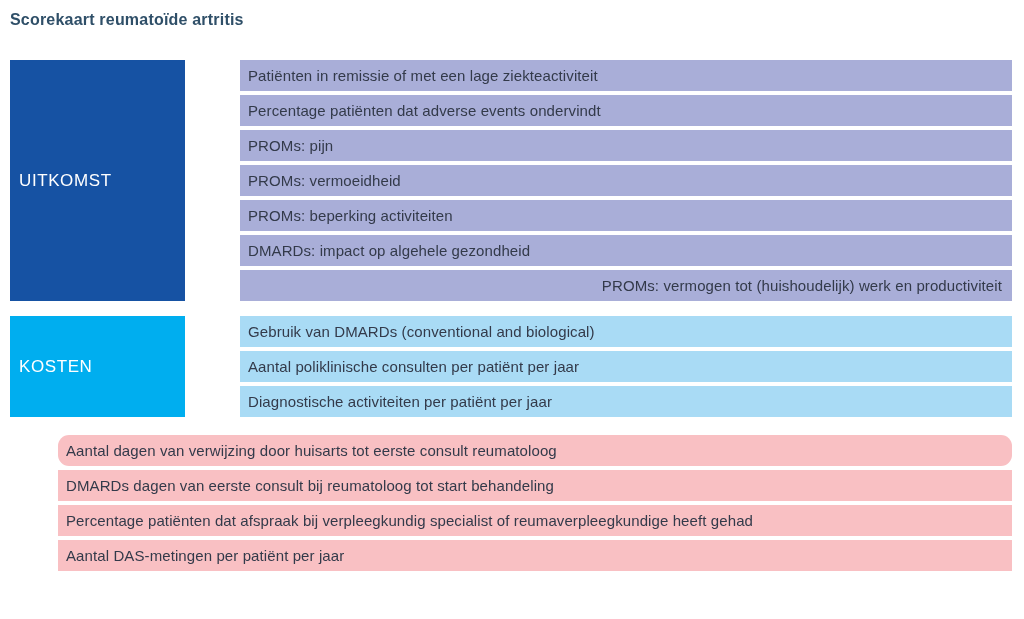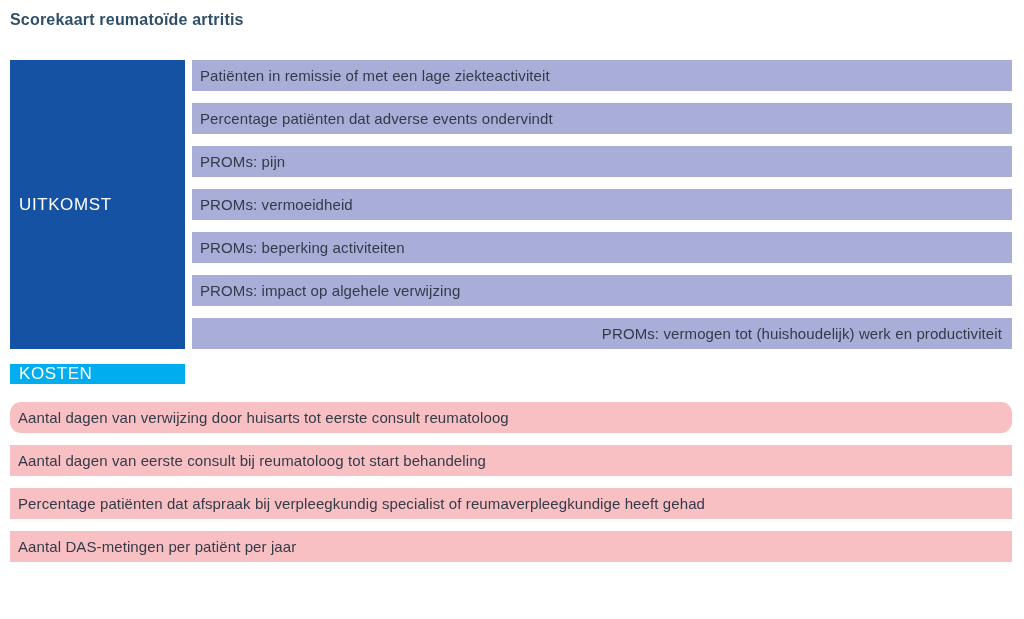--- a/index.html
+++ b/index.html
@@ -42,21 +42,22 @@
     font-size: 17px;
     font-weight: 500;
     letter-spacing: 0.6px;
     padding-left: 9px;
   }
   .sec-proces .block-label { padding-left: 17px; }
   .rows {
     flex: 1;
     display: flex;
     flex-direction: column;
-    gap: 12px;
+    gap: 4px;
+    margin-left: 48px;
   }
   .row {
     height: 31px;
     box-sizing: border-box;
     display: flex;
     align-items: center;
     padding: 0 10px 0 8px;
   }
   .row-text {
     font-size: 15px;
@@ -92,43 +93,56 @@
 
   <div class="row" style="background: rgb(169, 174, 216);">
     <span class="row-text">PROMs: vermoeidheid</span>
   </div>
 
   <div class="row" style="background: rgb(169, 174, 216);">
     <span class="row-text">PROMs: beperking activiteiten</span>
   </div>
 
   <div class="row" style="background: rgb(169, 174, 216);">
-    <span class="row-text">PROMs: impact op algehele verwijzing</span>
+    <span class="row-text">DMARDs: impact op algehele gezondheid</span>
   </div>
 
   <div class="row" style="background: rgb(169, 174, 216); justify-content: flex-end;">
     <span class="row-text">PROMs: vermogen tot (huishoudelijk) werk en productiviteit</span>
   </div>
 </div>
   </section>
 
   <section class="section sec-kosten gap-b">
     <div class="block" style="background: rgb(0, 174, 239);">
       <span class="block-label">KOSTEN</span>
     </div>
+    <div class="rows">
+  <div class="row" style="background: rgb(169, 219, 245);">
+    <span class="row-text">Gebruik van DMARDs (conventional and biological)</span>
+  </div>
+
+  <div class="row" style="background: rgb(169, 219, 245);">
+    <span class="row-text">Aantal poliklinische consulten per patiënt per jaar</span>
+  </div>
+
+  <div class="row" style="background: rgb(169, 219, 245);">
+    <span class="row-text">Diagnostische activiteiten per patiënt per jaar</span>
+  </div>
+</div>
   </section>
 
   <section class="section sec-proces">
     <div class="rows">
   <div class="row" style="background: rgb(249, 192, 195); border-radius: 11px;">
     <span class="row-text">Aantal dagen van verwijzing door huisarts tot eerste consult reumatoloog</span>
   </div>
 
   <div class="row" style="background: rgb(249, 192, 195);">
-    <span class="row-text">Aantal dagen van eerste consult bij reumatoloog tot start behandeling</span>
+    <span class="row-text">DMARDs dagen van eerste consult bij reumatoloog tot start behandeling</span>
   </div>
 
   <div class="row" style="background: rgb(249, 192, 195);">
     <span class="row-text">Percentage patiënten dat afspraak bij verpleegkundig specialist of reumaverpleegkundige heeft gehad</span>
   </div>
 
   <div class="row" style="background: rgb(249, 192, 195);">
     <span class="row-text">Aantal DAS-metingen per patiënt per jaar</span>
   </div>
 </div>

